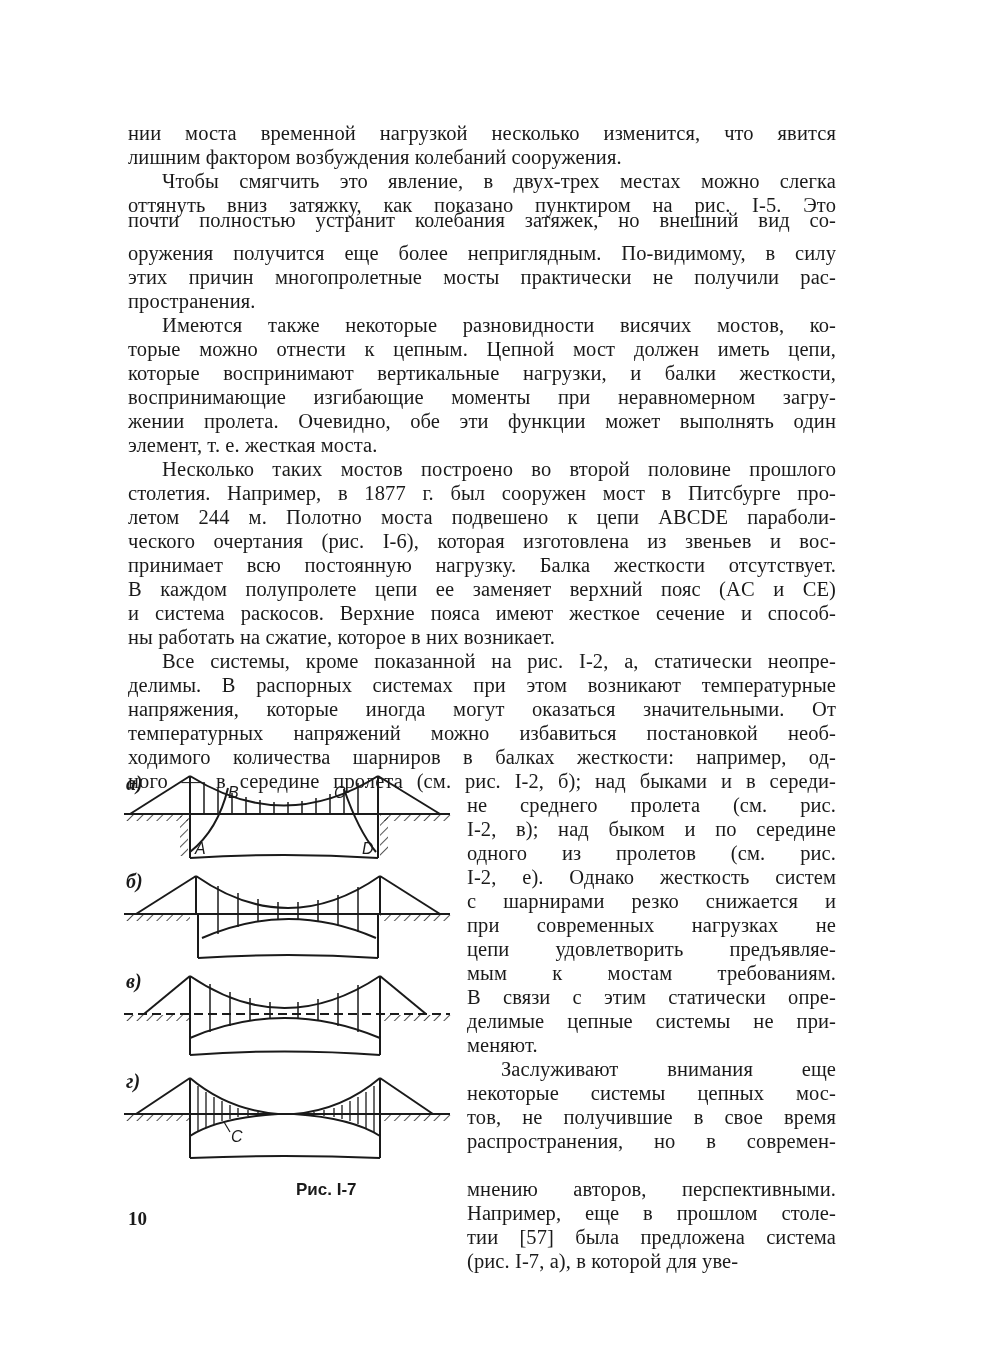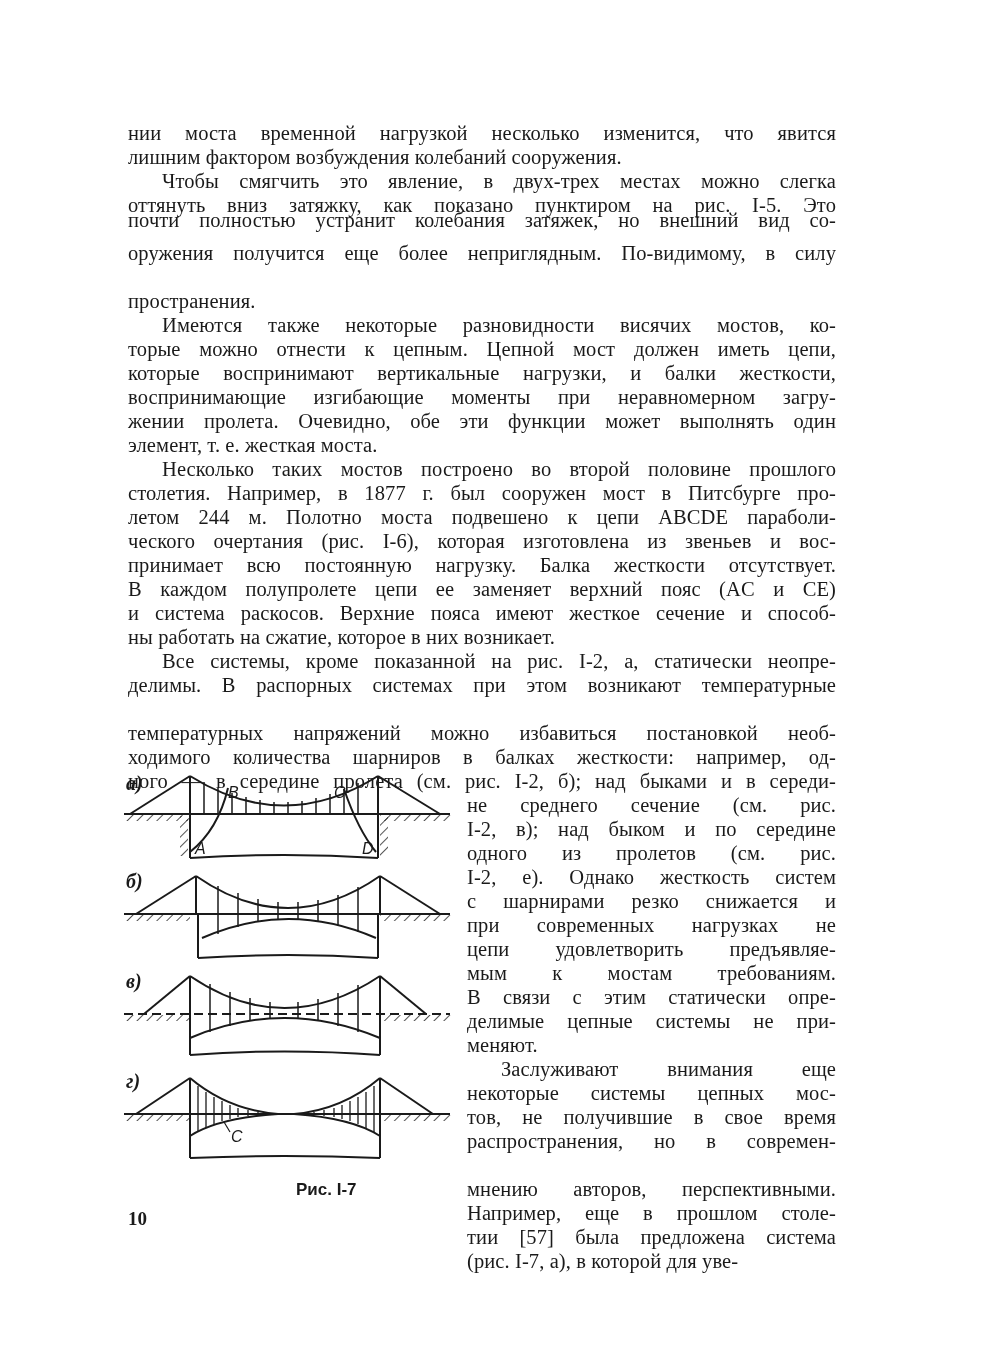--- a/index.html
+++ b/index.html
@@ -39,45 +39,47 @@
 
 <div class="page">
 
   <div class="line full" style="top:121px">нии моста временной нагрузкой несколько изменится, что явится</div>
   <div class="line full last" style="top:145px">лишним фактором возбуждения колебаний сооружения.</div>
 
   <div class="line full indent" style="top:169px">Чтобы смягчить это явление, в двух-трех местах можно слегка</div>
   <div class="line full" style="top:193px">оттянуть вниз затяжку, как показано пунктиром на рис. I-5. Это</div>
   <div class="line full" style="top:208px">почти полностью устранит колебания затяжек, но внешний вид со-</div>
   <div class="line full" style="top:241px">оружения получится еще более неприглядным. По-видимому, в силу</div>
+  <div class="line full" style="top:265px">этих причин многопролетные мосты практически не получили рас-</div>
   <div class="line full last" style="top:289px">пространения.</div>
 
   <div class="line full indent" style="top:313px">Имеются также некоторые разновидности висячих мостов, ко-</div>
   <div class="line full" style="top:337px">торые можно отнести к цепным. Цепной мост должен иметь цепи,</div>
   <div class="line full" style="top:361px">которые воспринимают вертикальные нагрузки, и балки жесткости,</div>
   <div class="line full" style="top:409px">жении пролета. Очевидно, обе эти функции может выполнять один</div>
   <div class="line full" style="top:385px">воспринимающие изгибающие моменты при неравномерном загру-</div>
   <div class="line full last" style="top:433px">элемент, т. е. жесткая моста.</div>
 
   <div class="line full indent" style="top:457px">Несколько таких мостов построено во второй половине прошлого</div>
   <div class="line full" style="top:481px">столетия. Например, в 1877 г. был сооружен мост в Питсбурге про-</div>
   <div class="line full" style="top:505px">летом 244 м. Полотно моста подвешено к цепи ABCDE параболи-</div>
   <div class="line full" style="top:529px">ческого очертания (рис. I-6), которая изготовлена из звеньев и вос-</div>
   <div class="line full" style="top:553px">принимает всю постоянную нагрузку. Балка жесткости отсутствует.</div>
   <div class="line full" style="top:577px">В каждом полупролете цепи ее заменяет верхний пояс (AC и CE)</div>
   <div class="line full" style="top:601px">и система раскосов. Верхние пояса имеют жесткое сечение и способ-</div>
   <div class="line full last" style="top:625px">ны работать на сжатие, которое в них возникает.</div>
 
   <div class="line full indent" style="top:649px">Все системы, кроме показанной на рис. I-2, а, статически неопре-</div>
   <div class="line full" style="top:673px">делимы. В распорных системах при этом возникают температурные</div>
+  <div class="line full" style="top:697px">напряжения, которые иногда могут оказаться значительными. От</div>
   <div class="line full" style="top:721px">температурных напряжений можно избавиться постановкой необ-</div>
   <div class="line full" style="top:745px">ходимого количества шарниров в балках жесткости: например, од-</div>
   <div class="line full" style="top:769px">ного — в середине пролета (см. рис. I-2, б); над быками и в середи-</div>
 
-  <div class="line col" style="top:793px">не среднего сечение (см. рис.</div>
+  <div class="line col" style="top:793px">не среднего пролета (см. рис.</div>
   <div class="line col" style="top:817px">I-2, в); над быком и по середине</div>
   <div class="line col" style="top:841px">одного из пролетов (см. рис.</div>
   <div class="line col" style="top:865px">I-2, е). Однако жесткость систем</div>
   <div class="line col" style="top:889px">с шарнирами резко снижается и</div>
   <div class="line col" style="top:913px">при современных нагрузках не</div>
   <div class="line col" style="top:937px">цепи удовлетворить предъявляе-</div>
   <div class="line col" style="top:961px">мым к мостам требованиям.</div>
   <div class="line col" style="top:985px">В связи с этим статически опре-</div>
   <div class="line col" style="top:1009px">делимые цепные системы не при-</div>
   <div class="line col last" style="top:1033px">меняют.</div>

